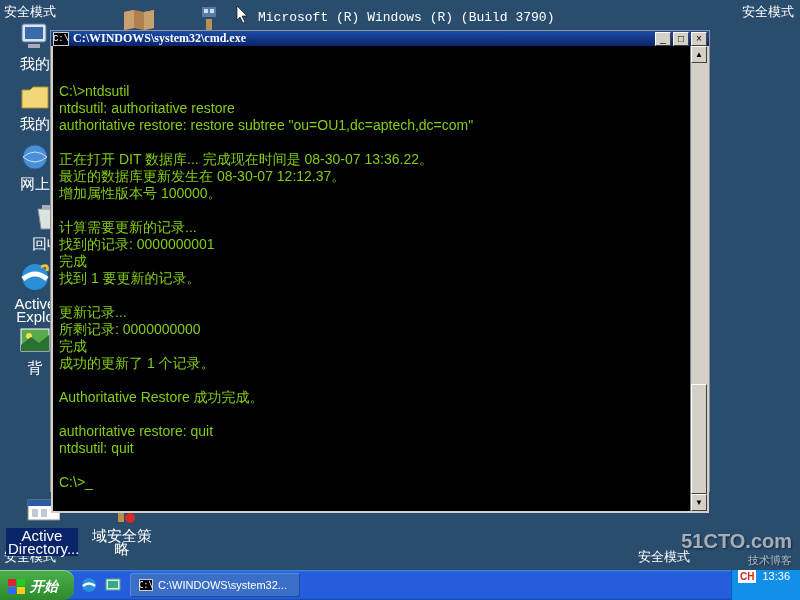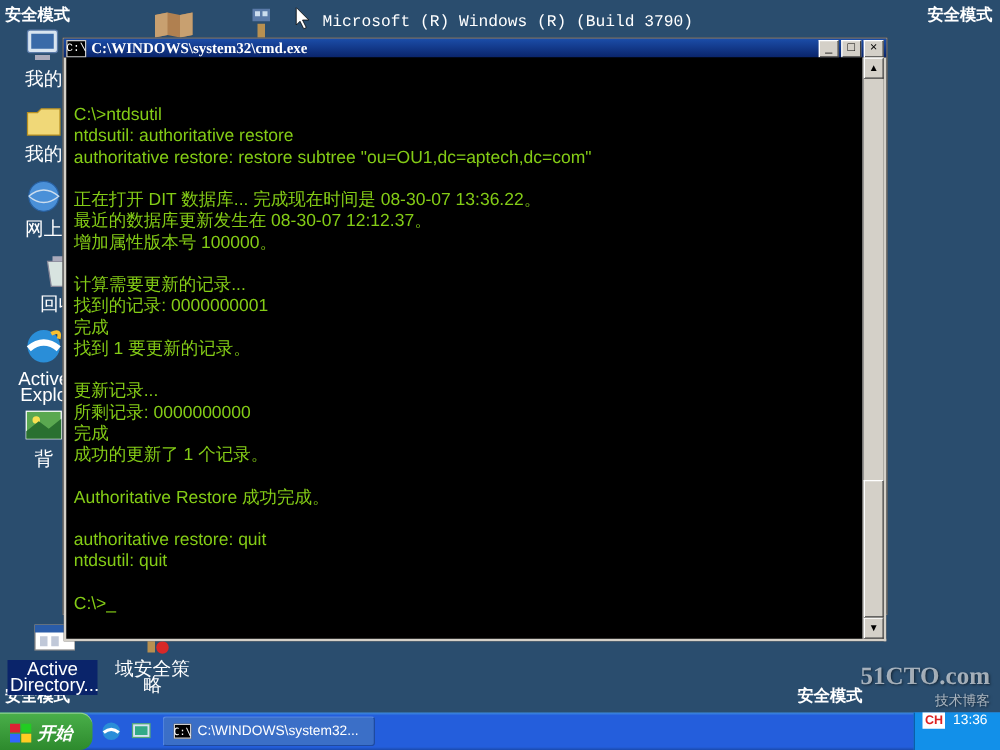--- a/index.html
+++ b/index.html
@@ -7,21 +7,21 @@
   width: 800px; height: 600px;
   background: #2a4d6e;
   font-family: "SimSun", "宋体", Tahoma, sans-serif;
   overflow: hidden;
   position: relative;
 }
 .safe-mode-label {
   position: absolute;
   color: #fff;
   font-size: 13px;
-  font-weight: bold;
+  font-weight: normal;
 }
 .desktop-text {
   position: absolute;
   top: 10px;
   left: 258px;
   color: #fff;
   font-family: "Courier New", monospace;
   font-size: 13px;
   font-weight: normal;
 }
@@ -179,21 +179,21 @@
   border-left: 1px solid #0b5fa8;
   display:flex; align-items:flex-start;
   padding: 0 10px 0 6px;
   gap:6px;
 }
 .clock { color:#fff; font-size:11px;}
 .watermark {
   position:absolute;
   right: 8px; bottom: 32px;
   color: rgba(255,255,255,.6);
-  font-family: Liberation Serif, serif; font-size: 20px; font-weight:bold;
+  font-family: Liberation Sans, sans-serif; font-size: 20px; font-weight:bold;
   text-align:right;
   text-shadow: 1px 1px 2px rgba(0,0,0,.5);
 }
 .watermark .sub{ font-size:11px; font-weight:normal;}
 </style>
 </head>
 <body>
 
 <div class="safe-mode-label" style="top:3px;left:4px">安全模式</div>
 <div class="safe-mode-label" style="top:3px;right:6px">安全模式</div>

